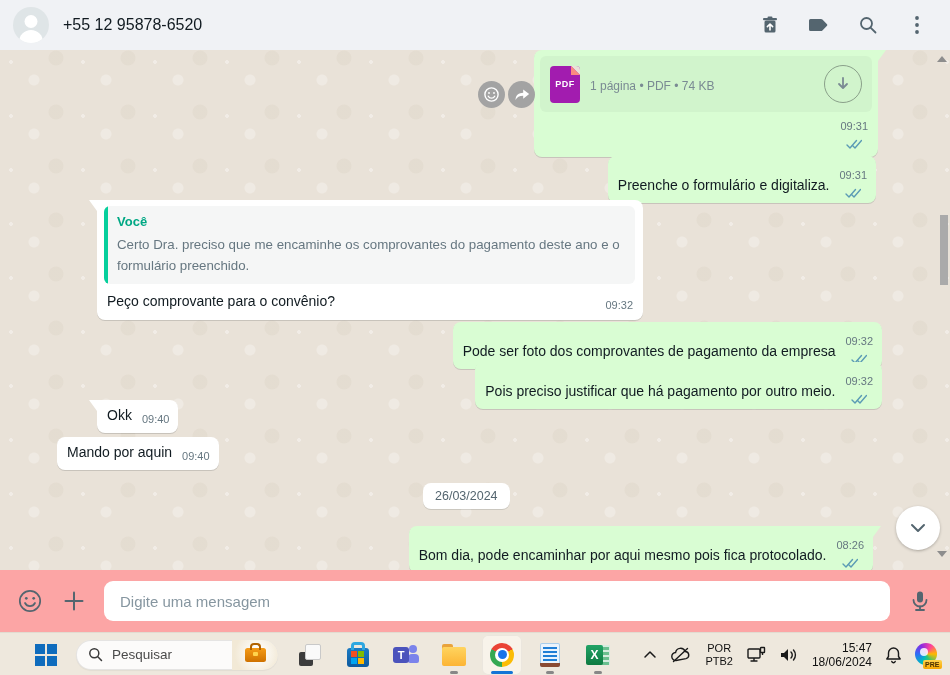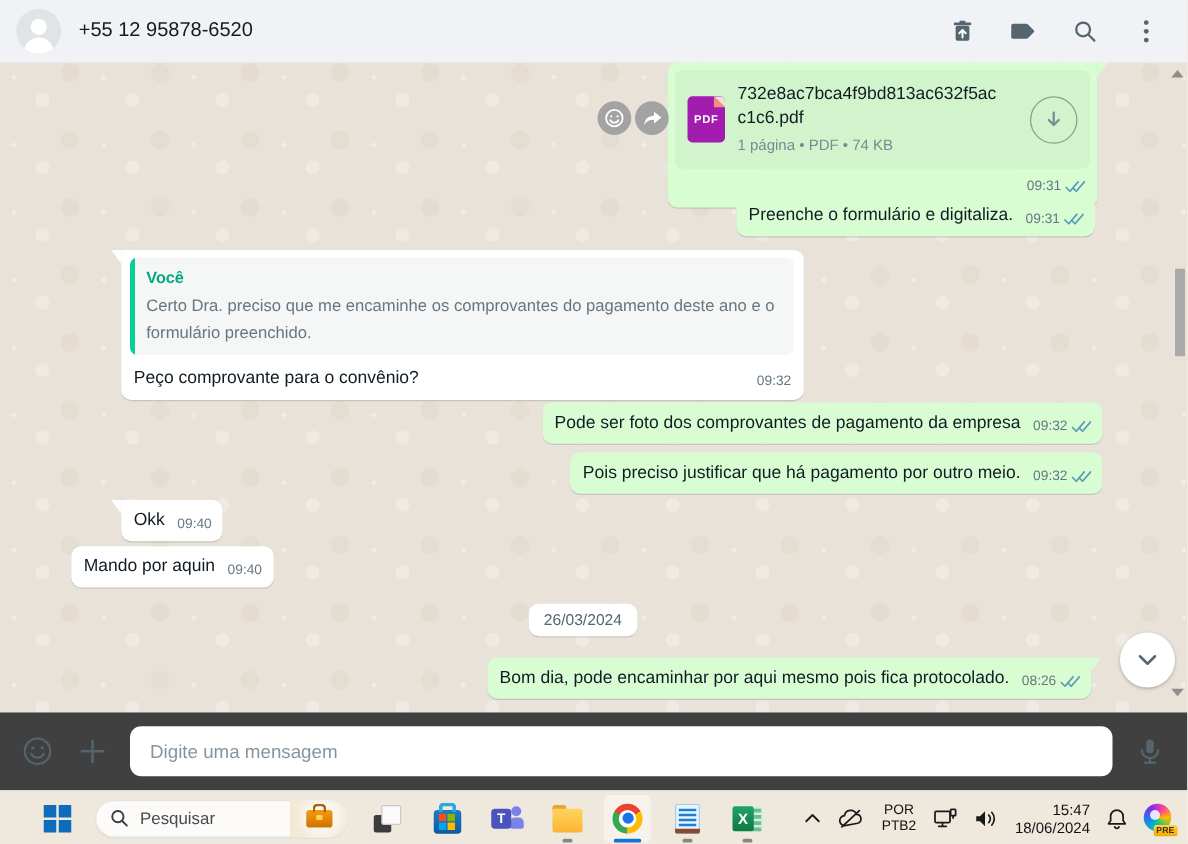--- a/index.html
+++ b/index.html
@@ -30,21 +30,21 @@
   .in{background:#ffffff;}
   .tail-r{border-top-right-radius:0;}
   .tail-r::after{content:"";position:absolute;top:0;right:-8px;width:0;height:0;
     border-left:8px solid #d9fdd3;border-bottom:11px solid transparent;}
   .tail-l{border-top-left-radius:0;margin-left:40px;}
   .tail-l::before{content:"";position:absolute;top:0;left:-8px;width:0;height:0;
     border-right:8px solid #ffffff;border-bottom:11px solid transparent;}
   .bubble-row{display:flex;align-items:flex-end;padding:6px 9px 8px 10px;}
   .msg-text{white-space:nowrap;}
   .meta{display:inline-flex;align-items:center;gap:3px;margin-left:10px;position:relative;top:4px;
-    font-size:11px;color:#667781;white-space:nowrap;}
+    font-size:11px;color:#667781;white-space:nowrap;flex-direction:column;}
   .ticks{flex:none;}
 
   
   .file-msg{width:332px;padding:6px;}
   .file-panel{background:#d1f4cc;border-radius:6px;display:flex;align-items:center;gap:10px;padding:9px 10px;cursor:pointer;}
   .pdf-badge{width:30px;height:37px;background:#a21caf;border-radius:4px;position:relative;flex:none;
     display:flex;align-items:flex-end;justify-content:center;}
   .pdf-badge::before{content:"";position:absolute;top:0;right:0;border-top:9px solid #e9e2d8;
     border-left:9px solid #fb8a80;border-top-right-radius:4px;}
   .pdf-label{color:#fff;font-size:9px;font-weight:bold;margin-bottom:9px;letter-spacing:.5px;}
@@ -76,21 +76,21 @@
   .scroll-down{position:absolute;left:896px;top:456px;width:44px;height:44px;border-radius:50%;
     background:#fff;box-shadow:0 1px 3px rgba(0,0,0,.25);display:grid;place-items:center;cursor:pointer;z-index:4;}
 
   
   .sb-arrow{position:absolute;right:3px;width:0;height:0;}
   .sb-up{top:6px;border-left:5px solid transparent;border-right:5px solid transparent;border-bottom:6px solid #8d8d8d;}
   .sb-down{top:501px;border-left:5px solid transparent;border-right:5px solid transparent;border-top:6px solid #8d8d8d;}
   .sb-thumb{position:absolute;right:2px;top:165px;width:8px;height:70px;background:#aaaaaa;}
 
   
-  .composer{position:absolute;left:0;right:0;top:570px;height:62px;background:#404040;
+  .composer{position:absolute;left:0;right:0;top:570px;height:62px;background:#fca5a5;
     display:flex;align-items:center;padding:0 16px;gap:16px;z-index:6;}
   .cicon{width:28px;height:28px;display:grid;place-items:center;cursor:pointer;flex:none;}
   .msg-input{flex:1;height:40px;border:none;outline:none;border-radius:9px;background:#fff;
     padding:0 16px;font-size:15px;color:#111b21;font-family:"Liberation Sans",sans-serif;}
   .msg-input::placeholder{color:#8696a0;}
 
   
   .taskbar{position:absolute;left:0;right:0;top:632px;height:43px;background:#eee8dd;
     border-top:1px solid rgba(0,0,0,.05);display:flex;align-items:center;z-index:7;padding-left:16px;}
   .start-btn{margin-left:10px;width:40px;height:40px;display:grid;place-items:center;cursor:pointer;border-radius:6px;}
@@ -202,21 +202,20 @@
   </div>
 
   <div class="chat">
 
     <div class="msg out tail-r file-msg" style="top:0;right:72px;">
       <div class="file-panel">
         <div class="pdf-badge">
           <span class="pdf-label">PDF</span>
         </div>
         <div class="file-info">
-          <div class="file-name">732e8ac7bca4f9bd813ac632f5acc1c6.pdf</div>
           <div class="file-meta">1 página • PDF • 74 KB</div>
         </div>
         <div class="dl-btn">
           <svg width="18" height="18" viewBox="0 0 18 18" fill="none" stroke="#7a8a93" stroke-width="1.8" stroke-linecap="round" stroke-linejoin="round">
               <line x1="9" y1="3" x2="9" y2="12"></line>
               <path d="M5 9 L9 13 L13 9"></path>
             </svg>
         </div>
       </div>
       <div class="file-footer">

